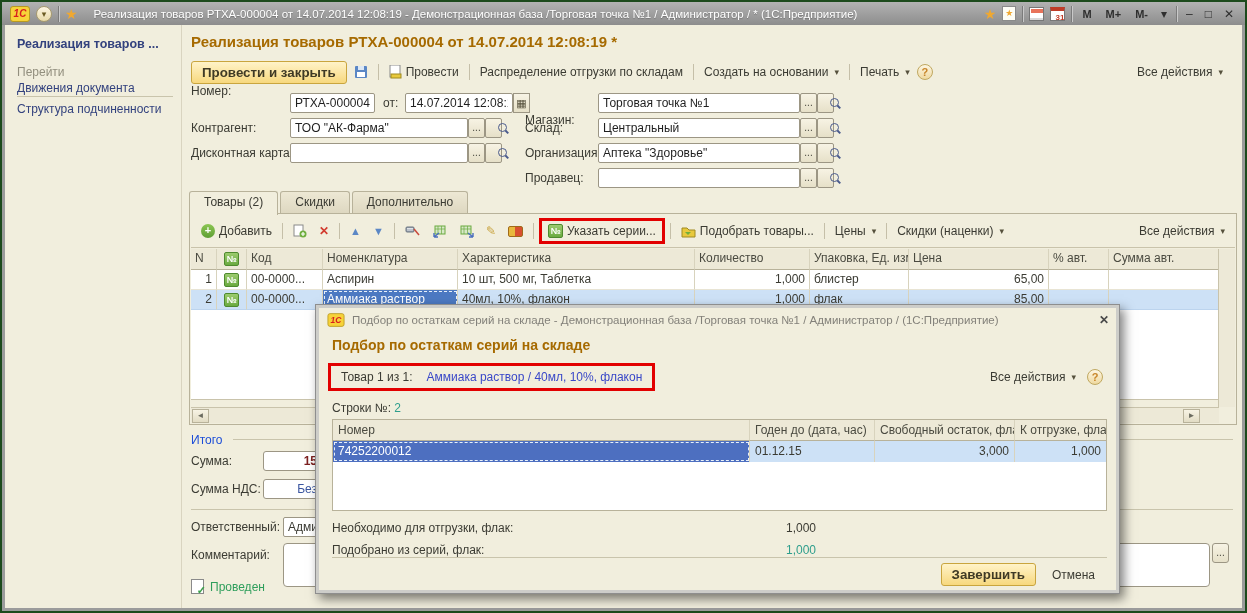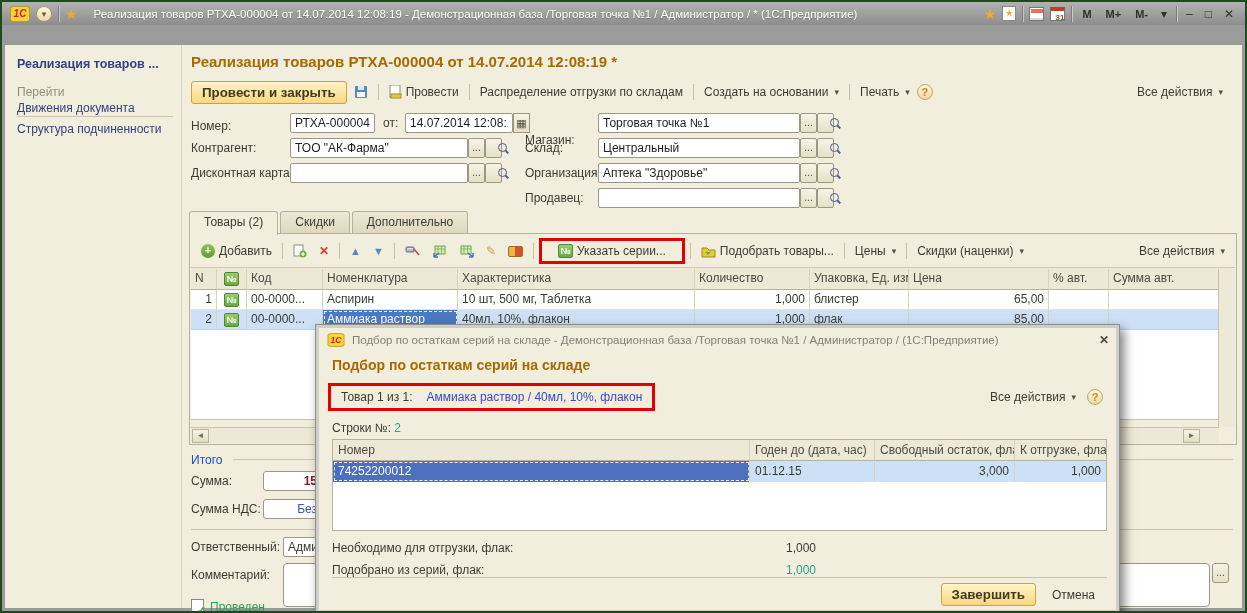--- a/index.html
+++ b/index.html
@@ -27,21 +27,21 @@
   .memo { font-weight:bold; font-size:11px; color:#2F2F2F; padding:0 4px; }
   .calc { width:15px; height:14px; background:#FFF; border:1px solid #777;
     background-image:linear-gradient(#E8735A,#E8735A); background-size:13px 4px; background-repeat:no-repeat; background-position:1px 1px;
     box-shadow:inset 0 -2px 0 #D8D8D8; }
   .cal31 { width:15px; height:14px; background:#FFF; border:1px solid #777; color:#C03C28;
     font-size:8px; font-weight:bold; text-align:right; line-height:13px; border-top:4px solid #C03C28; }
   .pagestar { width:14px; height:15px; background:#FDFDF5; border:1px solid #8A8A8A; color:#F0A830;
     font-size:9px; line-height:13px; text-align:center; }
 
   
-  .wb { position:absolute; left:3px; top:23px; right:3px; bottom:3px; background:#F1EEDD;margin-top:20px; }
+  .wb { position:absolute; left:3px; top:23px; right:3px; bottom:3px; background:#F1EEDD; }
 
   
   .sidebar { position:absolute; left:0; top:0; width:177px; bottom:0; border-right:1px solid #D9D4C0; }
   .sb-title { position:absolute; left:12px; top:12px; font-weight:bold; color:#33427E; font-size:12.5px; }
   .sb-nav { position:absolute; left:12px; top:40px; right:8px; color:#928F7E;
     border-bottom:1px solid #C9C4AC; padding-bottom:17px; }
   .sb-link { position:absolute; left:12px; color:#33427E; cursor:pointer; white-space:nowrap; }
 
   
   .doc-title { position:absolute; left:186px; top:8px; font-size:15px; font-weight:bold; color:#A66A00; white-space:nowrap; }
@@ -74,21 +74,21 @@
   .tabs { position:absolute; left:184px; top:166px; height:23px; display:flex; gap:2px;text-align:center; }
   .tab { padding:3px 14px; border:1px solid #B8B29A; border-bottom:none; border-radius:3px 3px 0 0;
     background:linear-gradient(#EDE8D4,#DDD7C0); white-space:nowrap; }
   .tab.active { background:#F1EEDD; position:relative; z-index:3; height:24px; }
 
   
   .panel { position:absolute; left:184px; top:188px; width:1048px; height:212px; background:#F1EEDD;
     border:1px solid #B8B29A; }
   .gtoolbar { position:absolute; left:1px; right:1px; top:1px; height:33px; display:flex; align-items:center;
     padding:0 5px; gap:2px; border-bottom:1px solid #C9C3AB; }
-  .red-box { border:3px solid #E20000; padding:1px 11px; display:inline-flex; align-items:center; }
+  .red-box { border:3px solid #E20000; padding:1px 1px; display:inline-flex; align-items:center; }
 
   .g-plus { width:14px; height:14px; border-radius:50%; background:linear-gradient(#8CC653,#5E9E33);
     color:#FFF; font-weight:bold; font-size:11px; text-align:center; line-height:13px; }
   .g-plus::before { content:"+"; }
   .g-x { color:#D23B2F; font-weight:bold; font-size:12px; }
   .g-x::before { content:"✕"; }
   .g-up::before { content:"▲"; } .g-down::before { content:"▼"; }
   .g-up,.g-down { color:#5B87C5; font-size:11px; }
   .g-pencil { color:#C8A23C; font-size:12px; } .g-pencil::before{ content:"✎"; }
   .nbadge { display:inline-block; width:15px; height:14px; background:linear-gradient(#9CCB6E,#6AAA40);
@@ -227,21 +227,21 @@
           <span class="caret">▾</span>
         </span>
       <span class="help">?</span>
       <span class="spacer"></span>
       <span class="ibtn">
           <span>Все действия</span>
           <span class="caret">▾</span>
         </span>
     </div>
 
-    <div class="flabel" style="left:186px;top:74px">Номер:</div>
+    <div class="flabel" style="left:186px;top:59px">Номер:</div>
     <input class="finput" style="left: 285px; top: 68px; width: 85px;" value="РТХА-000004">
     <div class="flabel" style="left:378px;top:71px">от:</div>
     <input class="finput" style="left: 400px; top: 68px; width: 108px;" value="14.07.2014 12:08:19">
     <span class="btn-caldr" style="left:508px;top:68px">▦</span>
 
     <div class="flabel" style="left:186px;top:96px">Контрагент:</div>
     <input class="finput" style="left: 285px; top: 93px; width: 178px;" value="ТОО &quot;АК-Фарма&quot;">
     <span class="btn-dots" style="left:463px;top:93px">...</span>
     <span class="btn-mag" style="left:480px;top:93px">
         <span class="i-mag"></span>

